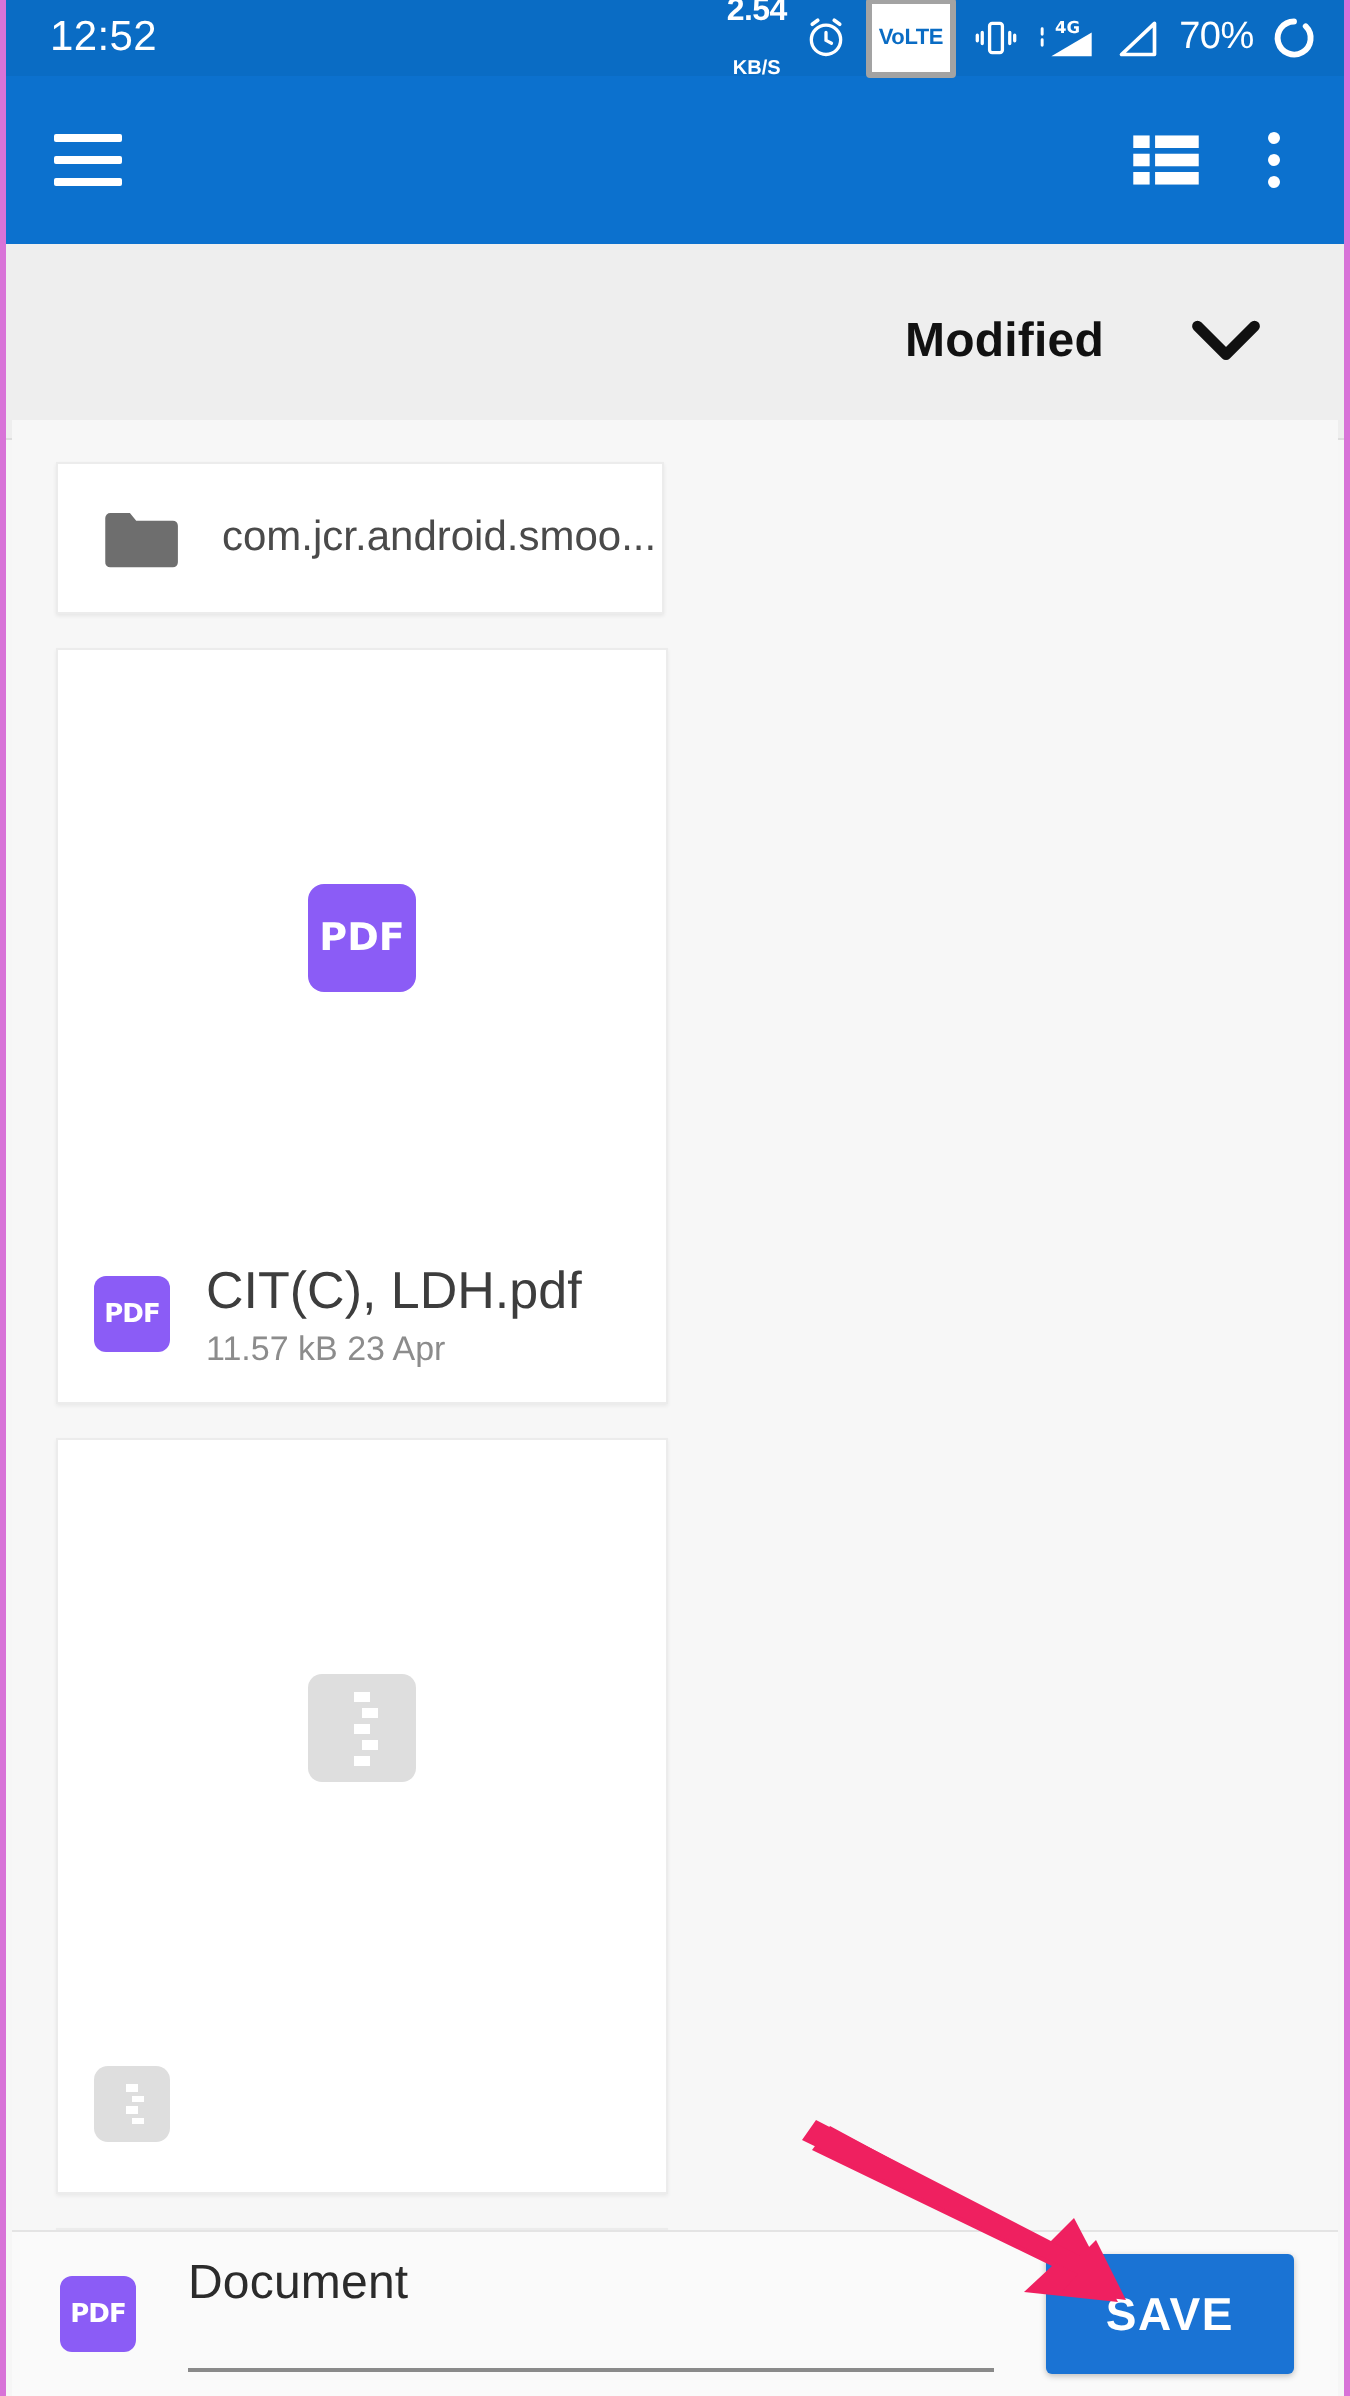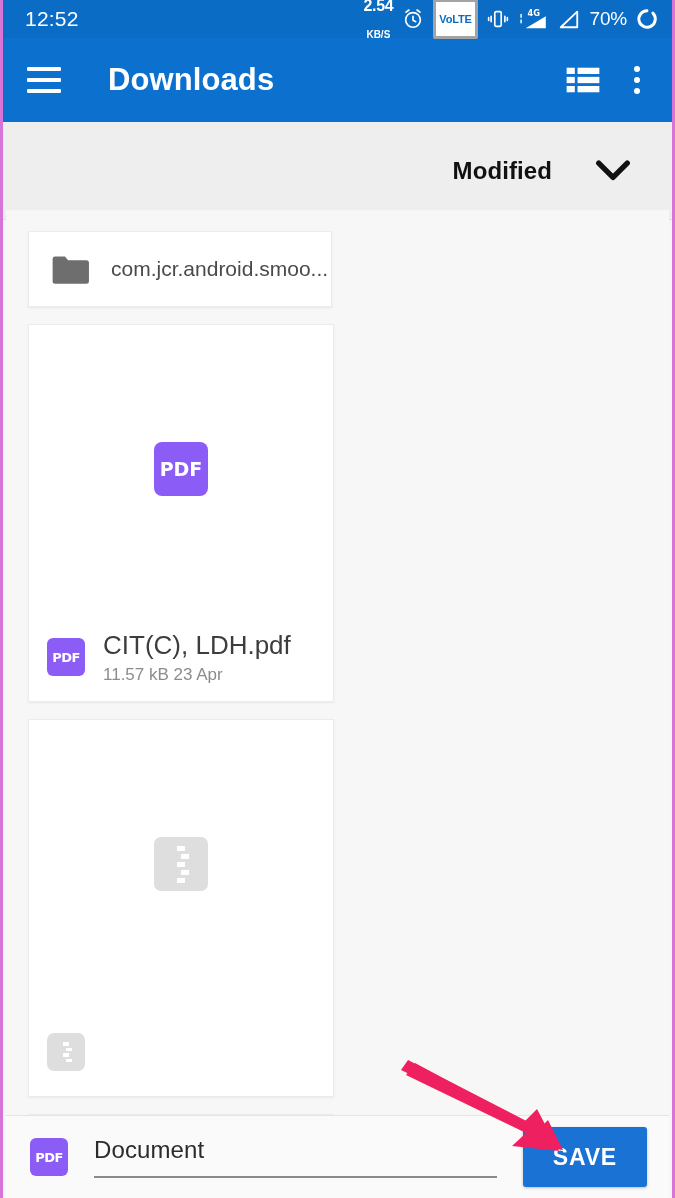--- a/index.html
+++ b/index.html
@@ -285,21 +285,21 @@
     display: flex;
     align-items: center;
     padding: 0 22px 0 24px;
     box-sizing: border-box;
   }
   .name-field {
     flex: 1;
     margin-left: 26px;
     margin-right: 26px;
     border-bottom: 2px solid #8a8a8a;
-    padding-bottom: 12px;
+    padding-bottom: 28px;
     max-width: 420px;
   }
   .name-value {
     font-size: 24px;
     color: #2b2b2b;
     letter-spacing: 0.1px;
   }
   .save-btn {
     background: #1a73d4;
     color: #ffffff;
@@ -380,21 +380,20 @@
       </span>
     </div>
   </div>
 
   <div class="app-bar">
     <div class="hamburger">
       <span></span>
         <span></span>
         <span></span>
     </div>
-    <div class="app-title">Downloads</div>
     <div class="app-actions">
       <span>
         <svg class="icon-svg" width="34" height="30" viewBox="0 0 24 22">
           <rect x="0" y="2" width="6" height="4.6" fill="#fff"></rect>
           <rect x="8" y="2" width="16" height="4.6" fill="#fff"></rect>
           <rect x="0" y="8.7" width="6" height="4.6" fill="#fff"></rect>
           <rect x="8" y="8.7" width="16" height="4.6" fill="#fff"></rect>
           <rect x="0" y="15.4" width="6" height="4.6" fill="#fff"></rect>
           <rect x="8" y="15.4" width="16" height="4.6" fill="#fff"></rect>
         </svg>

